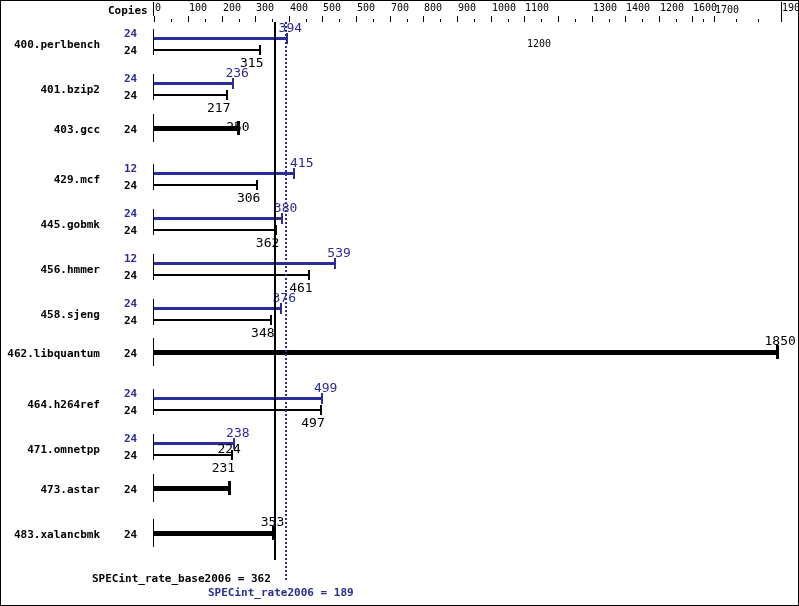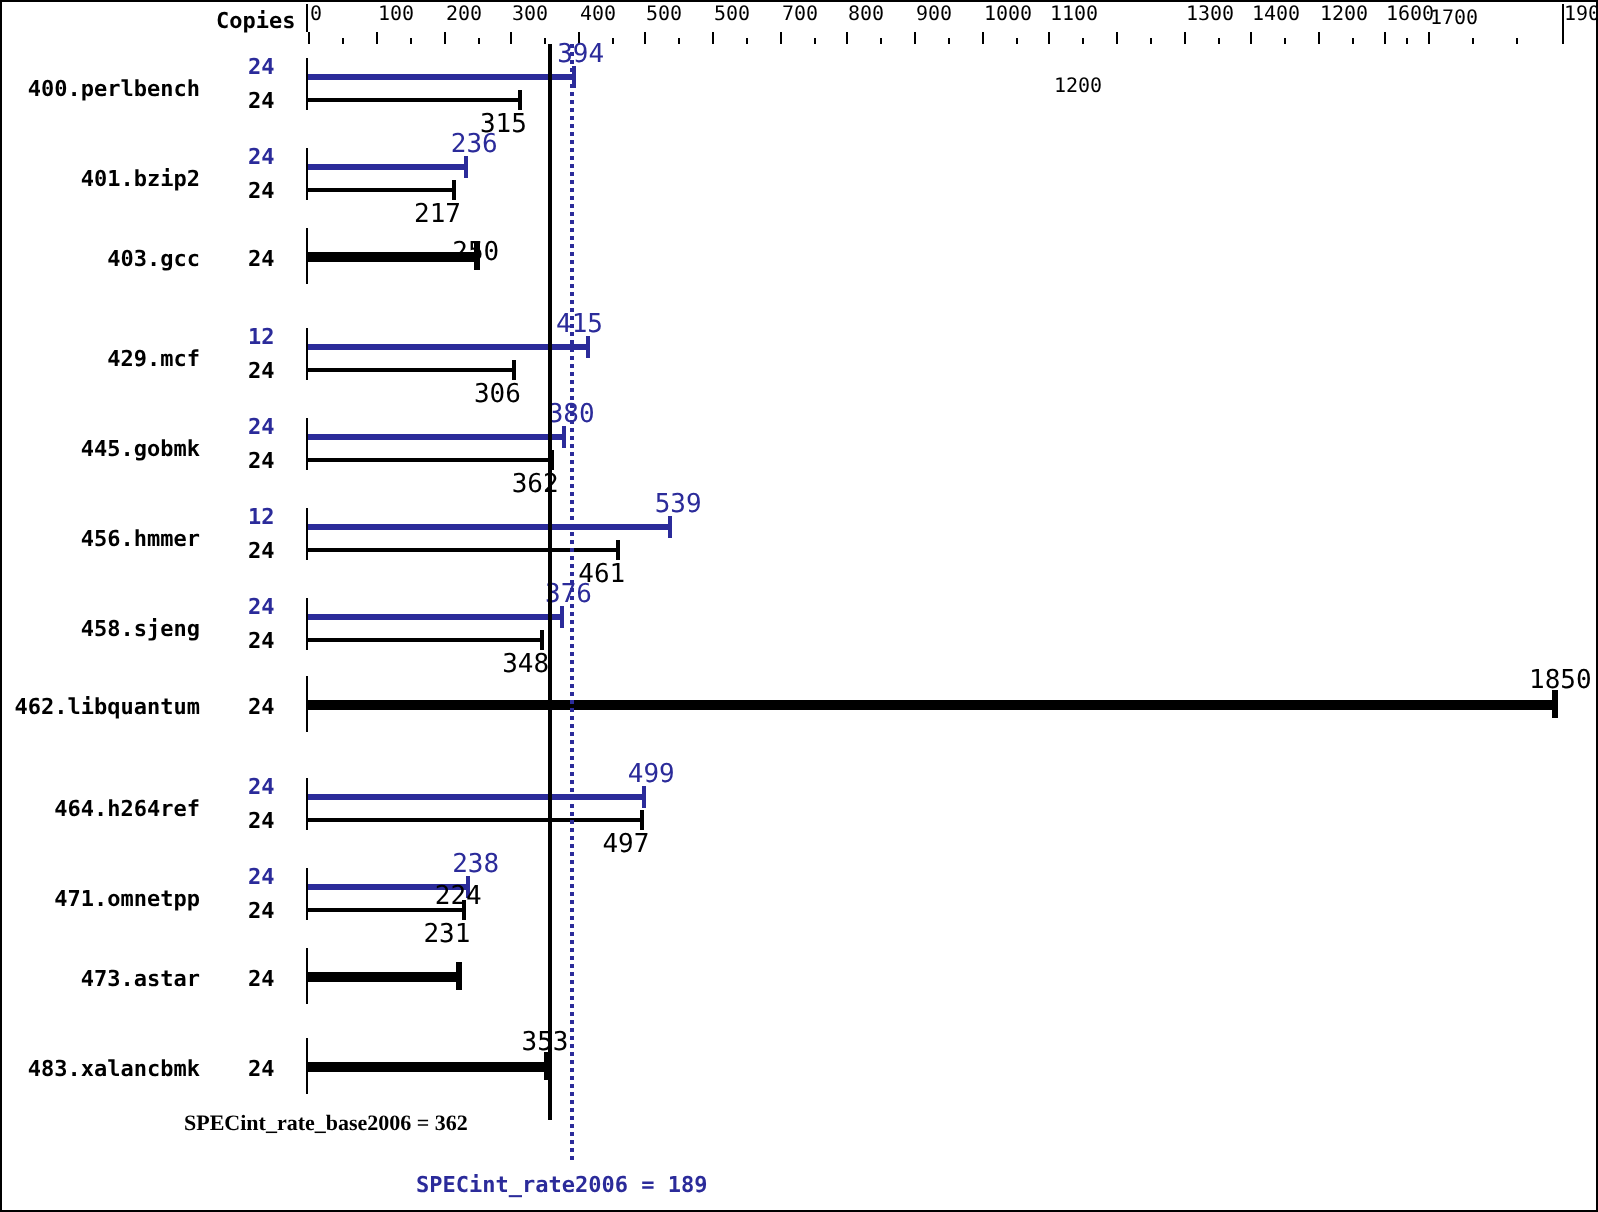--- a/index.html
+++ b/index.html
@@ -112,21 +112,21 @@
     <div class="vstart" style="left:153px;top:114px;height:28px;"></div>
     <div class="bar thick" style="left:154px;top:126px;width:84.125px;background:#000;"></div>
     <div class="cap" style="left:237.125px;top:121px;height:14px;background:#000;width:3px;"></div>
     <div class="val black" style="left:226.125px;top:119px;">250</div>
     <div class="abs bench" style="left:0px;top:173px;">429.mcf</div>
     <div class="abs copies blue" style="left:124px;top:162px;">12</div>
     <div class="abs copies black" style="left:124px;top:179px;">24</div>
     <div class="vstart" style="left:153px;top:164px;height:26px;"></div>
     <div class="bar" style="left:154px;top:172px;width:139.64750000000004px;background:#2b2b9a;"></div>
     <div class="cap" style="left:292.64750000000004px;top:168px;height:11px;background:#2b2b9a;"></div>
-    <div class="val blue" style="left:278px;top:155px;text-align:right;">415</div>
+    <div class="val blue" style="left:290px;top:155px;text-align:right;">415</div>
     <div class="bar" style="left:154px;top:184px;width:102.969px;background:#000;height:2px;"></div>
     <div class="cap" style="left:255.969px;top:180px;height:10px;background:#000;"></div>
     <div class="val black" style="left:236.969px;top:190px;">306</div>
     <div class="abs bench" style="left:0px;top:218px;">445.gobmk</div>
     <div class="abs copies blue" style="left:124px;top:207px;">24</div>
     <div class="abs copies black" style="left:124px;top:224px;">24</div>
     <div class="vstart" style="left:153px;top:209px;height:26px;"></div>
     <div class="bar" style="left:154px;top:217px;width:127.87px;background:#2b2b9a;"></div>
     <div class="cap" style="left:280.87px;top:213px;height:11px;background:#2b2b9a;"></div>
     <div class="val blue" style="left:273.87px;top:200px;">380</div>
@@ -186,15 +186,15 @@
     <div class="cap" style="left:228.376px;top:481px;height:14px;background:#000;width:3px;"></div>
     <div class="val black" style="left:217.376px;top:441px;">224</div>
     <div class="abs bench" style="left:0px;top:528px;">483.xalancbmk</div>
     <div class="abs copies black" style="left:124px;top:528px;">24</div>
     <div class="vstart" style="left:153px;top:519px;height:28px;"></div>
     <div class="bar thick" style="left:154px;top:531px;width:118.78449999999998px;background:#000;"></div>
     <div class="cap" style="left:271.7845px;top:526px;height:14px;background:#000;width:3px;"></div>
     <div class="val black" style="left:260.7845px;top:514px;">353</div>
     <div class="line-base" style="left:274px;top:22px;height:538px;"></div>
     <div class="line-peak" style="left:285px;top:22px;height:558px;"></div>
-    <div class="abs summary black" style="left:92px;top:556px;font-family:Liberation Serif, serif;">SPECint_rate_base2006 = 362</div>
+    <div class="abs summary black" style="left:92px;top:572px;">SPECint_rate_base2006 = 362</div>
     <div class="abs summary blue" style="left:208px;top:586px;">SPECint_rate2006 = 189</div>
   </div>
 
 </body></html>

